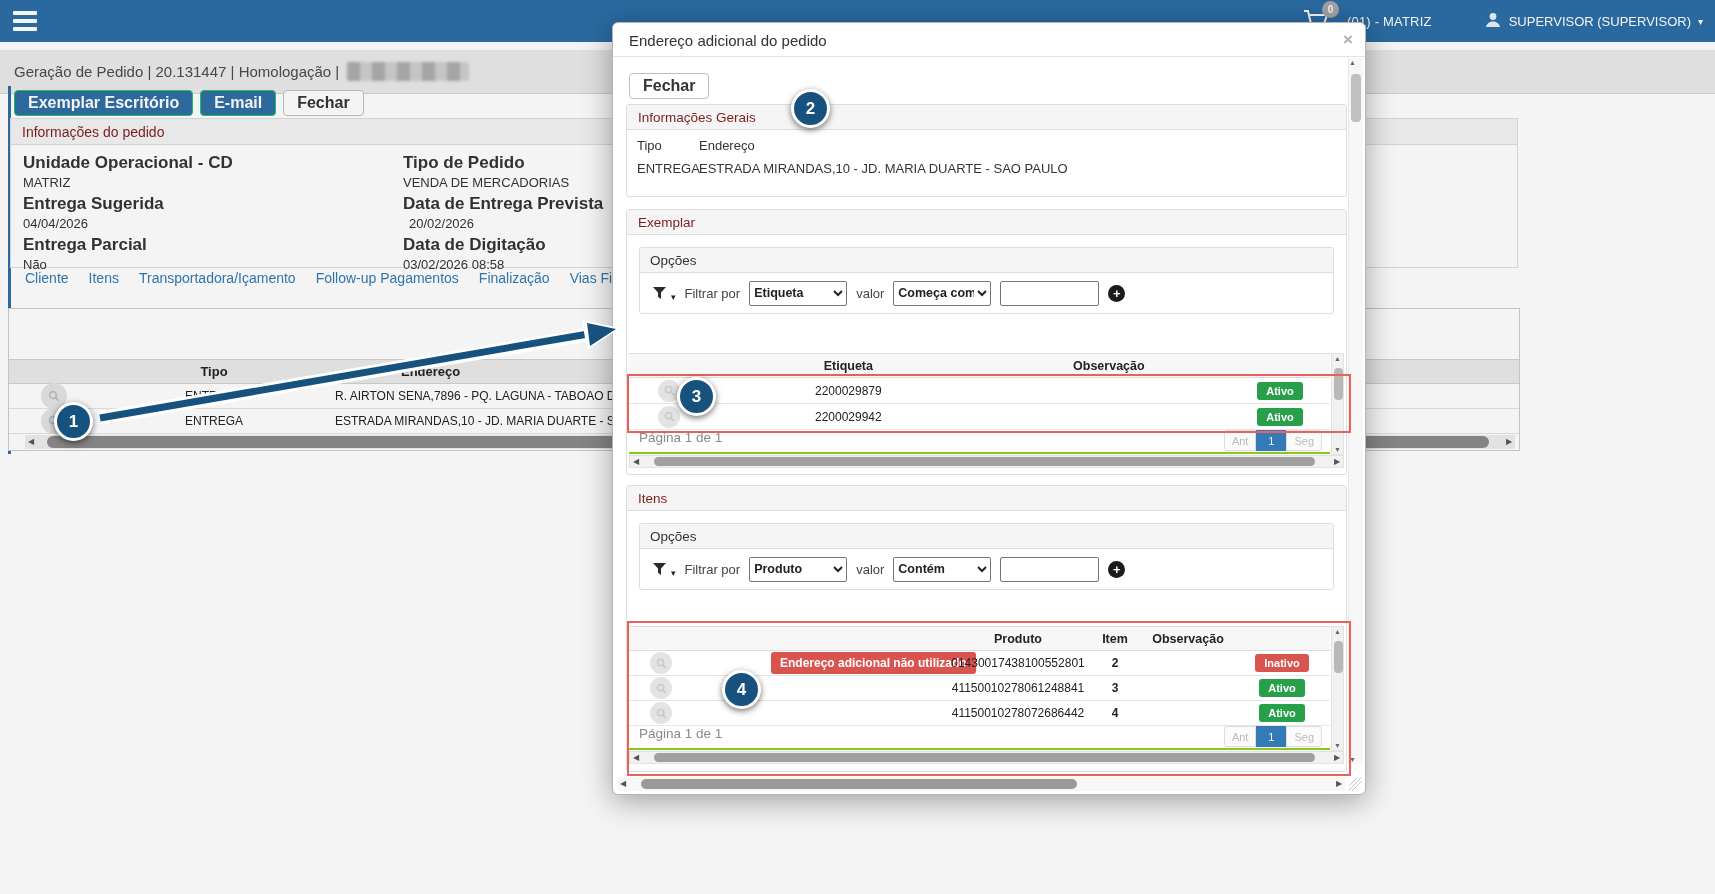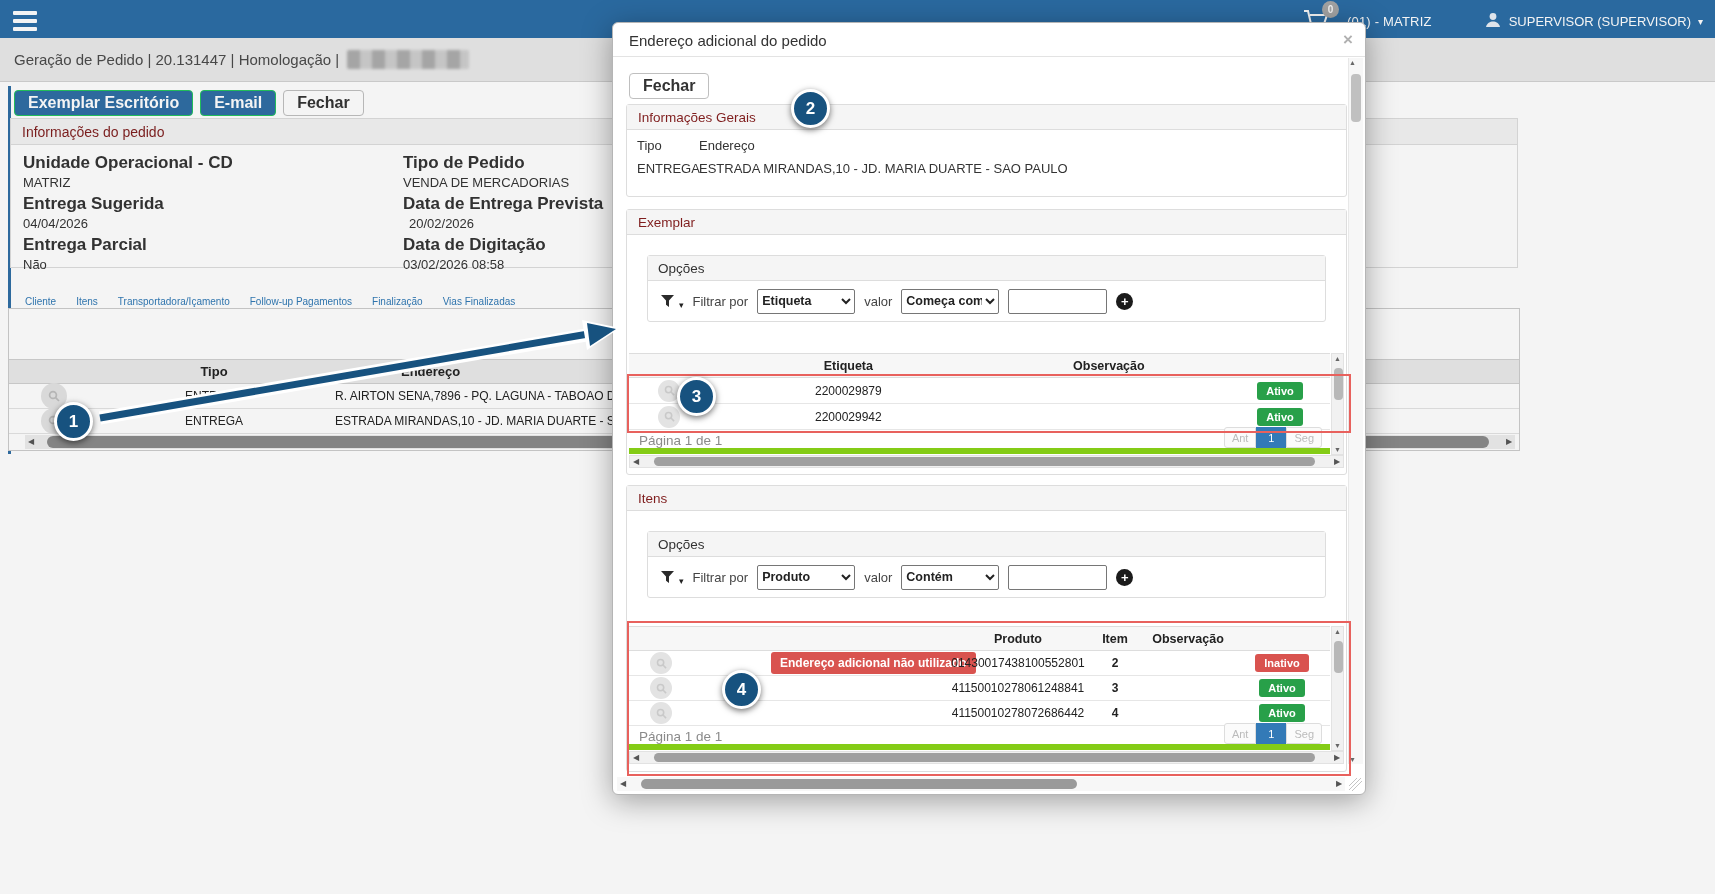--- a/index.html
+++ b/index.html
@@ -12,21 +12,21 @@
   .burger i{display:block;height:4px;background:#fff;border-radius:1px;margin-bottom:4px;}
   .nav-right{position:absolute;right:12px;top:0;height:42px;display:flex;align-items:center;color:#fff;font-size:13px;}
   .cart-wrap{position:relative;width:30px;height:26px;margin-right:14px;}
   .cart-badge{position:absolute;top:-7px;right:-6px;width:17px;height:17px;border-radius:50%;
               background:#a9a9a9;color:#fff;font-size:10px;font-weight:bold;text-align:center;line-height:17px;}
   .branch{margin-right:52px;letter-spacing:.2px;}
   .person{margin-right:7px;}
   .caret{margin-left:7px;font-size:10px;}
 
   
-  .breadcrumb{position:absolute;left:0;top:38px;width:1715px;height:44px;background:#e9e9e9;
+  .breadcrumb{position:absolute;left:0;top:50px;width:1715px;height:44px;background:#e9e9e9;
               border-bottom:1px solid #d2d2d2;z-index:1;display:flex;align-items:center;
               padding-left:14px;box-sizing:border-box;font-size:15px;color:#4a4a4a;}
   .redacted{display:inline-block;width:122px;height:19px;margin-left:8px;border-radius:2px;opacity:.8;
             background:repeating-linear-gradient(90deg,#9d9d9d 0 13px,#c8c8c8 13px 25px);filter:blur(1.5px);}
 
   .accent{position:absolute;left:8px;top:86px;width:3px;height:368px;background:#2e6da4;z-index:1;}
 
   
   .btn{display:inline-flex;align-items:center;justify-content:center;height:26px;padding:0 13px;
        font-size:16px;font-weight:bold;border-radius:4px;box-sizing:border-box;cursor:pointer;
@@ -37,21 +37,21 @@
 
   
   .panel-h{height:26px;background:#f3f3f3;border-bottom:1px solid #ddd;box-sizing:border-box;
            padding:5px 11px 0;font-size:14px;color:#7f1d1d;}
   .info-panel{position:absolute;left:10px;top:118px;width:1508px;height:150px;background:#fff;
               border:1px solid #ddd;box-sizing:border-box;z-index:1;}
   .fcol{position:absolute;top:30px;}
   .fcol .flabel{font-weight:bold;font-size:17px;color:#333;line-height:15px;margin-top:6px;}
   .fcol .fvalue{font-size:13px;color:#333;line-height:15px;margin-top:5px;}
 
-  .tabs{position:absolute;left:25px;top:296px;display:flex;gap:20px;font-size:10px;z-index:1;}
+  .tabs{position:absolute;left:25px;top:270px;display:flex;gap:20px;font-size:14px;z-index:1;}
   .tabs a{color:#3079b5;text-decoration:none;cursor:pointer;}
 
   
   .addr-panel{position:absolute;left:8px;top:308px;width:1512px;height:143px;background:#fff;
               border:1px solid #ccc;box-sizing:border-box;z-index:1;}
   .addr-head{position:absolute;left:0;right:0;top:50px;height:25px;background:#e9e9e9;
              border-top:1px solid #d0d0d0;border-bottom:1px solid #d0d0d0;display:flex;align-items:center;
              font-weight:bold;font-size:13px;color:#222;box-sizing:border-box;}
   .addr-row{position:absolute;left:0;right:0;height:25px;display:flex;align-items:center;
             border-bottom:1px solid #e3e3e3;font-size:12px;color:#222;box-sizing:border-box;}
@@ -81,21 +81,21 @@
   #p-ig{top:81px;height:93px;}
   #p-eti{top:186px;height:266px;}
   #p-itens{top:462px;height:287px;}
   .m-panel .panel-h{height:25px;font-size:13.5px;background:#f5f5f5;padding-top:5px;}
   .ig-grid{padding:8px 10px;font-size:13px;color:#333;}
   .ig-row{display:flex;}
   .ig-tipo{width:62px;}
   .ig-end{flex:1;}
   .ig-vals{margin-top:8px;}
 
-  .sub{margin:20px;border:1px solid #ddd;border-radius:3px;}
+  .sub{margin:12px;border:1px solid #ddd;border-radius:3px;}
   .sub-h{height:25px;background:#f5f5f5;border-bottom:1px solid #ddd;box-sizing:border-box;
          padding:5px 10px 0;font-size:13.5px;color:#333;}
   .filter{height:40px;display:flex;align-items:center;gap:9px;padding:0 12px;font-size:13px;color:#444;}
   .filter select{height:25px;width:98px;font-size:12.5px;font-weight:bold;color:#222;
                  border:1px solid #767676;border-radius:2px;background:#fff;
                  font-family:"Liberation Sans",sans-serif;}
   .filter input{height:21px;width:93px;border:1px solid #767676;border-radius:2px;}
   .add-circle{width:17px;height:17px;border-radius:50%;background:#1b1b1b;color:#fff;font-weight:bold;
               font-size:13px;line-height:17px;text-align:center;cursor:pointer;}
   .fcaret{font-size:9px;color:#222;margin-left:-6px;margin-top:8px;}
@@ -121,21 +121,21 @@
   .i-obs{width:92px;text-align:center;}
   .i-st{width:96px;text-align:center;}
   .mag.sm{width:22px;height:22px;}
 
   .badge{display:inline-block;padding:3px 9px;border-radius:3px;color:#fff;font-weight:bold;font-size:11px;}
   .badge.green{background:#28a049;}
   .badge.red{background:#d9534f;}
   .flag-badge{display:inline-block;background:#d9534f;color:#fff;font-weight:bold;font-size:12px;
               padding:4px 9px;border-radius:3px;white-space:nowrap;}
 
-  .g-pager{display:flex;align-items:flex-end;height:24px;border-bottom:6px solid #84cc16;margin-right:14px;
+  .g-pager{display:flex;align-items:flex-start;height:24px;border-bottom:2px solid #84cc16;margin-right:14px;
            background:#fff;box-sizing:border-box;}
   .g-pager .plabel{margin-left:10px;color:#8a8a8a;font-size:13.5px;}
   .pg{margin-left:auto;display:flex;margin-right:8px;}
   .pg button{height:21px;min-width:30px;border:1px solid #ddd;background:#fbfbfb;color:#bbb;
              font-size:11px;padding:0 7px;cursor:pointer;font-family:"Liberation Sans",sans-serif;}
   .pg button.on{background:#337ab7;border-color:#337ab7;color:#fff;}
   .pg button:first-child{border-radius:3px 0 0 3px;}
   .pg button:last-child{border-radius:0 3px 3px 0;}
 
   .g-hscroll{position:absolute;left:0;right:0;bottom:0;height:13px;background:#f1f1f1;

